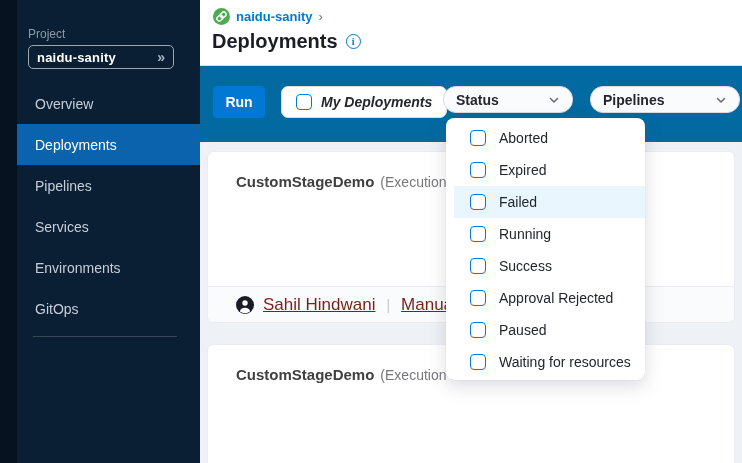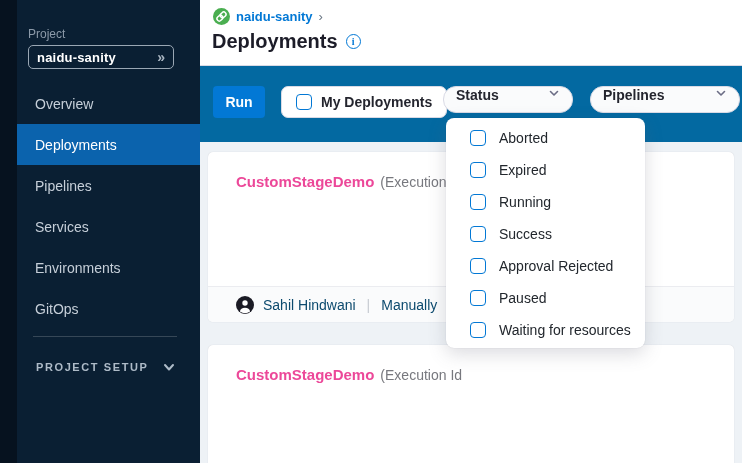--- a/index.html
+++ b/index.html
@@ -32,43 +32,43 @@
   .page-title-row { position:absolute; left:12px; top:30px; display:flex; align-items:center; gap:8px; }
   .page-title { font-size:20px; font-weight:bold; color:#1c1c28; }
   .info-icon { width:15px; height:15px; border:1.5px solid #0278d5; border-radius:50%; color:#0278d5;
     font-size:10px; font-weight:bold; display:flex; align-items:center; justify-content:center; font-family:"Liberation Serif", serif; }
 
   
   .toolbar { position:absolute; left:0; right:0; top:66px; height:76px; background:#0369a1; }
   .btn-run { position:absolute; left:13px; top:20px; width:52px; height:32px; background:#0278d5; border:none; border-radius:4px;
     color:#fff; font-size:14px; font-weight:bold; cursor:pointer; font-family:inherit; }
   .btn-mydep { position:absolute; left:81px; top:20px; height:32px; padding:0 14px; background:#fff; border:1px solid #d9dae5;
-    border-radius:7px; display:flex; align-items:center; gap:9px; cursor:pointer; font-family:inherit; }
+    border-radius:7px; display:flex; align-items:center; gap:9px; cursor:pointer; font-family:inherit;font-style:italic; }
   .btn-mydep span.lbl { font-size:14px; font-weight:bold; color:#24252e; }
   .select-btn { position:absolute; top:20px; height:27px; background:#fafbfc; border:1px solid #d9dae5; border-radius:13px;
-    display:flex; align-items:flex-start; justify-content:space-between; padding:0 12px; cursor:pointer; font-family:inherit; }
+    display:flex; align-items:center; justify-content:space-between; padding:0 12px; cursor:pointer; font-family:inherit; }
   .select-btn .lbl { font-size:14px; font-weight:bold; color:#24252e; }
   #status-select { left:243px; width:130px; }
   #pipelines-select { left:390px; width:150px; }
 
   .checkbox { width:16px; height:16px; border:1.5px solid #0278d5; border-radius:4px; background:#fff; flex:none; }
 
   .chevron-svg { width:12px; height:12px; flex:none; }
 
   
   .content { position:absolute; left:0; right:0; top:142px; bottom:0; background:#eef2f6; }
   .card { position:absolute; left:8px; right:8px; background:#fff; border-radius:5px; box-shadow:0 0 1px rgba(40,41,61,.2); }
   #card-1 { top:10px; height:170px; }
   #card-2 { top:203px; height:150px; }
   .card-title-row { padding:21px 0 0 28px; display:flex; align-items:baseline; gap:6px; white-space:nowrap; overflow:hidden; }
-  .card-title { font-size:15px; font-weight:bold; color:#ec4899; }
+  .card-title { font-size:15px; font-weight:bold; color:#404040; }
   .card-subtitle { font-size:14px; color:#77787e; }
   .card-footer { position:absolute; left:0; right:0; bottom:0; height:36px; background:#fafbfc; border-top:1px solid #ebecf0;
     border-radius:0 0 5px 5px; display:flex; align-items:center; gap:9px; padding-left:28px; }
-  .footer-name { font-size:14px; color:#0c4a6e; }
+  .footer-name { font-size:17px; color:#7f1d1d;text-decoration:underline; }
   .footer-sep { color:#c6cad1; font-size:14px; padding:0 2px; }
   .avatar { width:18px; height:18px; flex:none; }
 
   
   .popup { position:absolute; left:446px; top:118px; width:199px; background:#fff; border-radius:8px;
     box-shadow:0 0 1px rgba(40,41,61,.2), 0 6px 18px rgba(96,97,112,.22); padding:4px 0 2px 8px; z-index:10; }
   .popup-item { height:32px; display:flex; align-items:center; gap:13px; padding-left:16px; font-size:14px; color:#22272d; cursor:pointer; }
   .popup-item.highlight { background:#e9f6fe; }
 </style>
 </head>
@@ -86,26 +86,20 @@
       </div>
       <div class="nav">
         <div class="nav-item">Overview</div>
         <div class="nav-item active">Deployments</div>
         <div class="nav-item">Pipelines</div>
         <div class="nav-item">Services</div>
         <div class="nav-item">Environments</div>
         <div class="nav-item">GitOps</div>
       </div>
       <div class="side-divider"></div>
-      <div class="setup-row">
-        <span class="setup-label">PROJECT SETUP</span>
-        <svg class="chevron-svg" viewBox="0 0 12 12">
-            <polyline points="2,4 6,8.5 10,4" fill="none" stroke="#aebbc8" stroke-width="2" stroke-linecap="round" stroke-linejoin="round"></polyline>
-          </svg>
-      </div>
     </div>
   </div>
 
   <div class="main">
 
     <div class="header">
       <div class="breadcrumb">
         <svg width="17" height="17" viewBox="0 0 20 20">
           <circle cx="10" cy="10" r="10" fill="#4aae50"></circle>
           <g stroke="#fff" stroke-width="1.7" fill="none" transform="rotate(-45 10 10)">
@@ -173,20 +167,24 @@
 
   <div class="popup">
     <div class="popup-item">
       <span class="checkbox"></span>
       <span>Aborted</span>
     </div>
     <div class="popup-item">
       <span class="checkbox"></span>
       <span>Expired</span>
     </div>
+    <div class="popup-item highlight">
+      <span class="checkbox"></span>
+      <span>Failed</span>
+    </div>
     <div class="popup-item">
       <span class="checkbox"></span>
       <span>Running</span>
     </div>
     <div class="popup-item">
       <span class="checkbox"></span>
       <span>Success</span>
     </div>
     <div class="popup-item">
       <span class="checkbox"></span>

